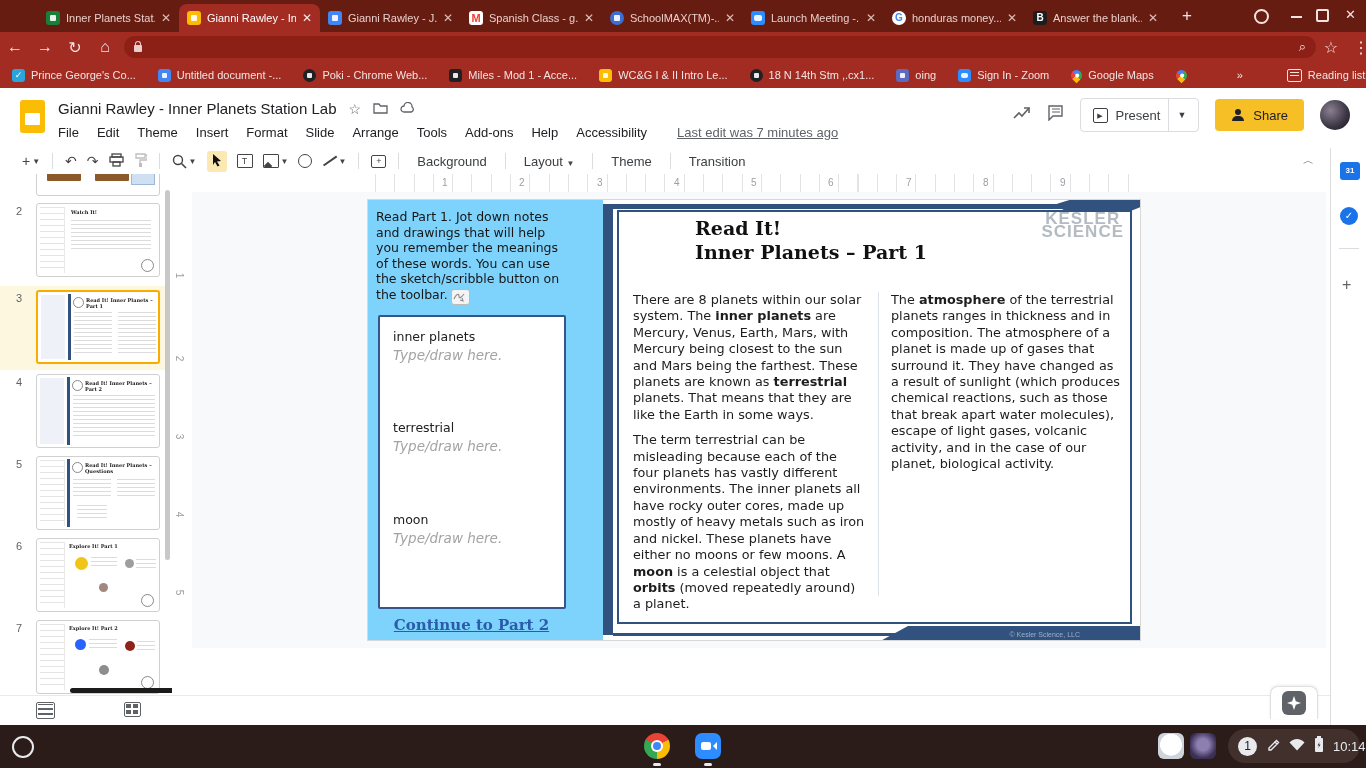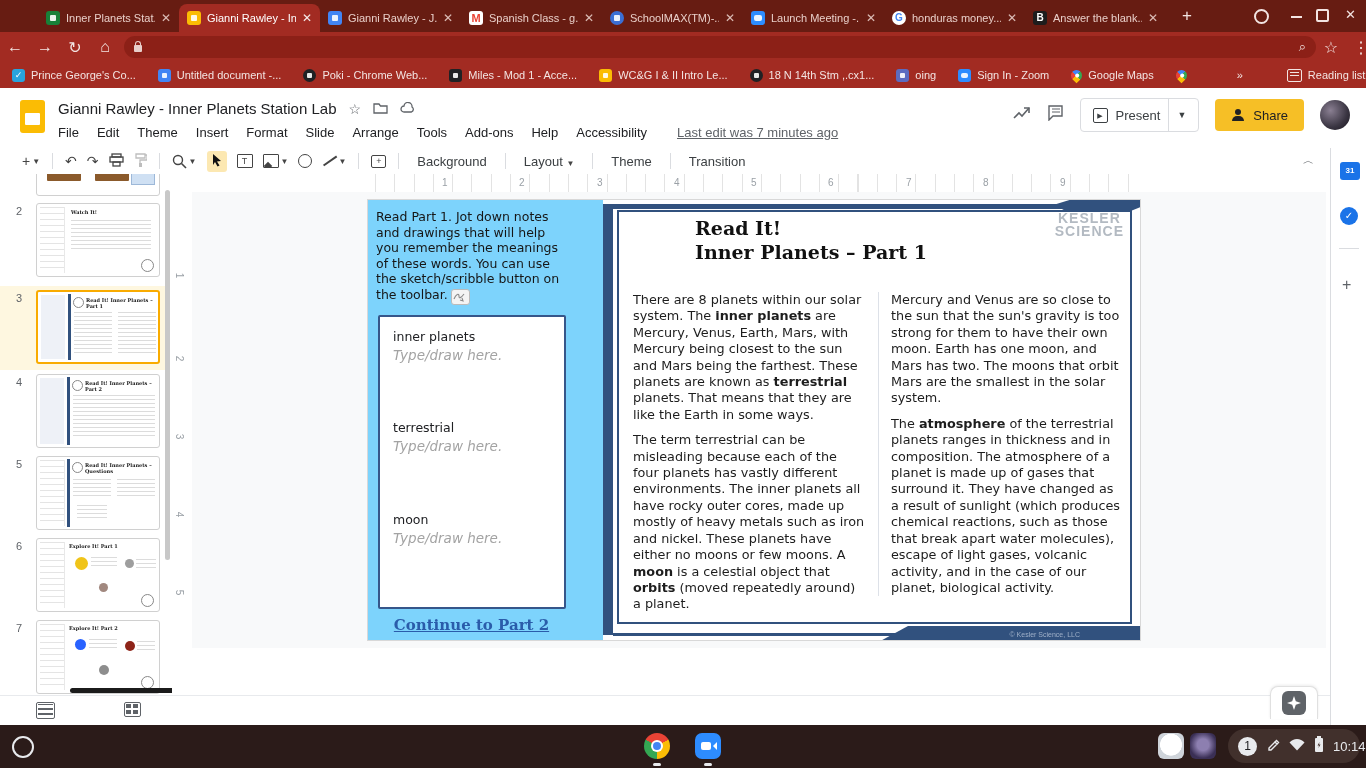--- a/index.html
+++ b/index.html
@@ -127,21 +127,21 @@
   .ws-topbar{position:absolute;left:10px;top:4px;right:26px;height:5px;background:#31517e;}
   .ws-tr-wedge{position:absolute;right:0;top:0;width:86px;height:26px;background:#31517e;clip-path:polygon(18% 0,100% 0,100% 28%,46% 100%,0 18%);}
   .ws-bottomline{position:absolute;left:10px;right:0;bottom:4px;height:3px;background:#31517e;}
   .ws-bottomband{position:absolute;right:0;bottom:0;width:48%;height:14px;background:#31517e;clip-path:polygon(10% 0,100% 0,100% 100%,0 100%);}
   #ws-card{position:absolute;left:14px;top:10px;right:8px;bottom:16px;border:2px solid #31517e;background:#fff;}
   #badge{position:absolute;left:6px;top:8px;width:60px;height:60px;border-radius:50%;background:#fff;
          border:3px dashed #bcc43e;box-shadow:0 0 0 2px #e9eeb0, inset 0 0 0 2px #9a9a6a;
          display:flex;flex-direction:column;align-items:center;justify-content:center;
          font-family:"Liberation Serif",serif;font-weight:bold;font-size:9px;color:#222;line-height:11px;}
   #ws-title{position:absolute;left:92px;top:16px;font-family:"DejaVu Serif",serif;font-weight:bold;font-size:19px;line-height:24px;color:#111;}
-  #kesler{position:absolute;right:16px;top:12px;text-align:center;font-size:14px;font-weight:bold;letter-spacing:1px;color:#b3bac2;line-height:13px;}
+  #kesler{position:absolute;right:16px;top:12px;text-align:center;font-size:17px;font-weight:bold;letter-spacing:1px;color:#b3bac2;line-height:13px;}
   #ws-cols{position:absolute;left:30px;top:92px;right:16px;bottom:44px;display:flex;}
   .ws-col{flex:1;font-family:"DejaVu Sans",sans-serif;font-size:12.8px;line-height:16.4px;color:#1d1d1d;}
   .ws-col p{margin:0 0 9px 0;}
   .ws-col b{font-weight:bold;}
   #ws-col2{border-left:1px solid #dde1e8;padding-left:12px;margin-left:12px;}
   #ws-copy{position:absolute;right:60px;bottom:2px;font-size:7px;color:#9fb0c8;}
   
   #notes{left:165px;top:648px;width:1161px;height:47px;background:#fff;border-top:1px solid #e4e4e4;}
   #notes-handle{position:absolute;left:575px;top:3px;width:22px;height:5px;border-radius:3px;background:repeating-linear-gradient(90deg,#b9b9b9 0 2px,transparent 2px 4px);}
   #notes-ph{position:absolute;left:27px;top:18px;font-size:13px;color:#80868b;}
@@ -537,21 +537,20 @@
         <div id="kesler">
           <div>KESLER</div>
           <div>SCIENCE</div>
         </div>
         <div id="ws-cols">
           <div class="ws-col" id="ws-col1">
             <p><span>There are 8 planets within our solar system. The </span><b>inner planets</b><span> are Mercury, Venus, Earth, Mars, with Mercury being closest to the sun and Mars being the farthest. These planets are known as </span><b>terrestrial</b><span> planets. That means that they are like the Earth in some ways.</span></p>
             <p><span>The term terrestrial can be misleading because each of the four planets has vastly different environments. The inner planets all have rocky outer cores, made up mostly of heavy metals such as iron and nickel.  These planets have either no moons or few moons. A </span><b>moon</b><span> is a celestial object that </span><b>orbits</b><span> (moved repeatedly around) a planet.</span></p>
           </div>
           <div class="ws-col" id="ws-col2">
-            <p><span>Mercury and Venus are so close to the sun that the sun's gravity is too strong for them to have their own moon. Earth has one moon, and Mars has two. The moons that orbit Mars are the smallest in the solar system.</span></p>
             <p><span>The </span><b>atmosphere</b><span> of the terrestrial planets ranges in thickness and in composition. The atmosphere of a planet is made up of gases that surround it. They have changed as a result of sunlight (which produces chemical reactions, such as those that break apart water molecules), escape of light gases, volcanic activity, and in the case of our planet, biological activity.</span></p>
           </div>
         </div>
         <div id="ws-copy">© Kesler Science, LLC</div>
       </div>
     </div>
   </div>
 
 
   <div id="bottombar" class="abs">

